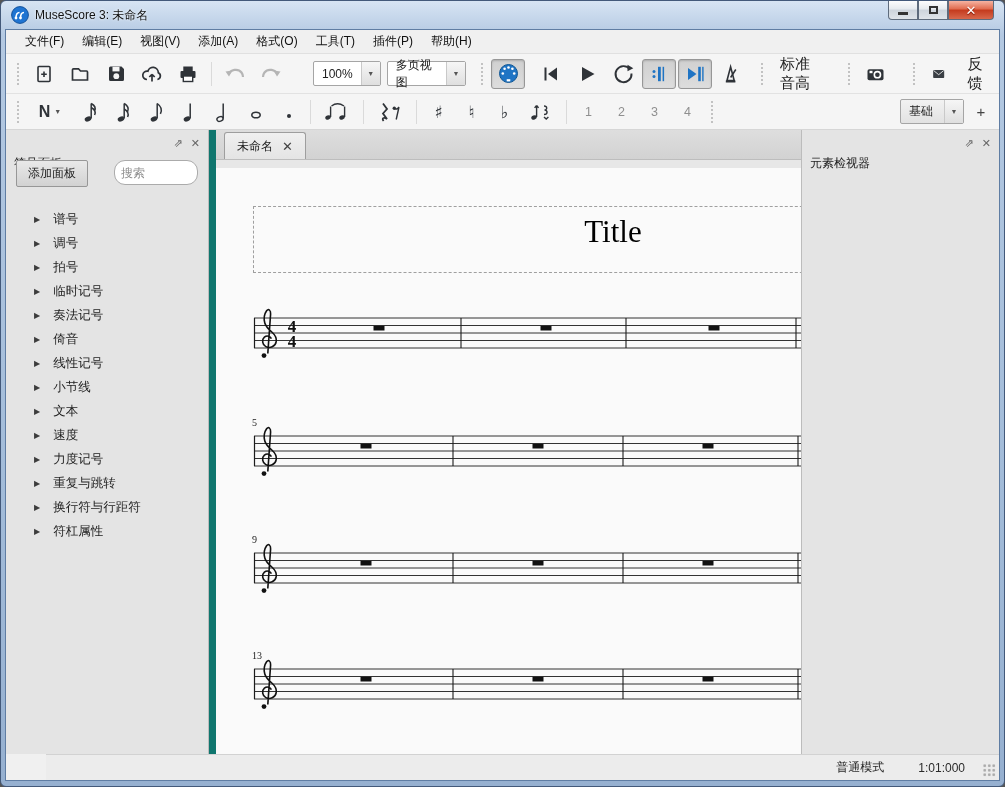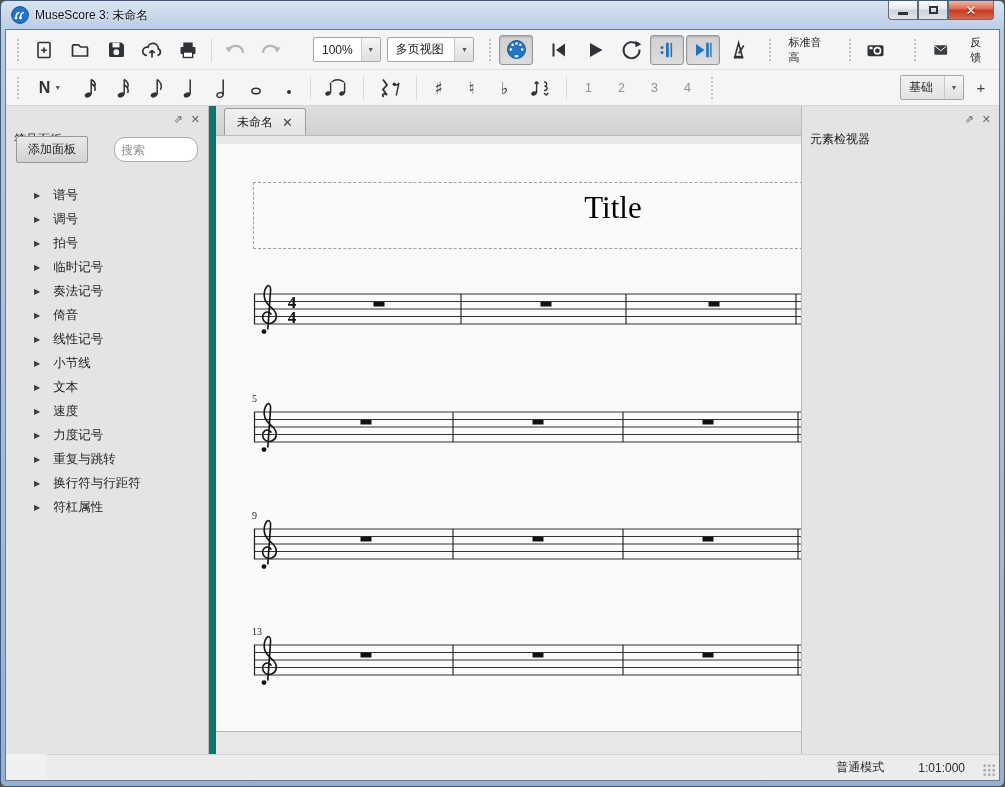--- a/index.html
+++ b/index.html
@@ -35,21 +35,21 @@
 
   
   .toolbar{flex:none;display:flex;align-items:center;background:#f5f5f5;padding:0 4px;}
   .tb1{height:40px;border-bottom:1px solid #e2e2e2;}
   .tb2{height:36px;border-bottom:1px solid #d6d6d6;}
   .tbtn{min-width:34px;height:30px;display:flex;align-items:center;justify-content:center;
     border:1px solid transparent;border-radius:3px;margin:0 1px;}
   .tb2 .tbtn{min-width:31px;height:28px;}
   .tbtn.pressed{background:linear-gradient(#d0d0d0,#dddddd);border:1px solid #979797;
     box-shadow:inset 0 1px 2px rgba(0,0,0,.18);}
-  .tbtn.textbtn{padding:0 8px;font-size:11px;color:#222;}
+  .tbtn.textbtn{padding:0 8px;font-size:15px;color:#222;}
   .grip{width:6px;height:26px;margin:0 5px;flex:none;
     background-image:radial-gradient(#c2c2c2 1px,transparent 1.2px);
     background-size:4px 4px;background-position:1px 1px;}
   .sep{width:0;height:24px;border-left:1px solid #dadada;margin:0 5px;flex:none;}
   .combo{display:flex;align-items:stretch;height:25px;background:#fff;
     border:1px solid #a5a5a5;border-radius:2px;margin:0 3px;}
   .combo .val{display:flex;align-items:center;padding:0 8px;color:#222;}
   .combo .caret-box{width:19px;display:flex;align-items:center;justify-content:center;
     border-left:1px solid #c9c9c9;background:linear-gradient(#f6f6f6,#dfdfdf);}
   .combo.gray{background:linear-gradient(#f2f2f2,#e2e2e2);}
@@ -60,21 +60,21 @@
   .spacer{flex:1;}
 
   
   .main{flex:1;display:flex;min-height:0;}
   .side-panel{background:#e4e4e4;display:flex;flex-direction:column;flex:none;}
   .left-panel{width:203px;border-right:1px solid #bcbcbc;}
   .right-panel{width:198px;border-left:1px solid #bcbcbc;}
   .panel-header{height:26px;flex:none;display:flex;align-items:center;padding:0 8px;color:#222;}
   .panel-header .ph-title{flex:1;margin-top:40px;}
   .ph-icon{color:#666;font-size:11px;margin-left:8px;}
-  .panel-toolbar{display:flex;align-items:center;padding:4px 10px 10px 10px;gap:26px;}
+  .panel-toolbar{display:flex;align-items:flex-start;padding:4px 10px 10px 10px;gap:26px;}
   .add-palette-btn{height:27px;flex:1;border:1px solid #979797;border-radius:2px;
     background:linear-gradient(#e9e9e9,#d2d2d2);display:flex;align-items:center;justify-content:center;color:#222;}
   .search-input{width:84px;height:25px;border:1px solid #ababab;border-radius:11px;
     padding:0 6px;font-size:12px;font-family:inherit;color:#222;background:#fff;}
   .search-input::placeholder{color:#8e8e8e;}
   .tree{padding-top:10px;}
   .tree-row{height:24px;display:flex;align-items:center;padding-left:28px;gap:13px;color:#1c1c1c;font-size:12.5px;}
   .tree-arrow{font-size:8px;color:#3c3c3c;}
 
   
@@ -124,20 +124,30 @@
           <span class="max-glyph"></span>
         </div>
       <div class="win-btn close">
           <span>✕</span>
         </div>
     </div>
   </div>
 
   <div class="content">
 
+    <div class="menubar">
+      <span class="menu-item">文件(F)</span>
+      <span class="menu-item">编辑(E)</span>
+      <span class="menu-item">视图(V)</span>
+      <span class="menu-item">添加(A)</span>
+      <span class="menu-item">格式(O)</span>
+      <span class="menu-item">工具(T)</span>
+      <span class="menu-item">插件(P)</span>
+      <span class="menu-item">帮助(H)</span>
+    </div>
 
     <div class="toolbar tb1">
       <div class="grip"></div>
 
       <div class="tbtn">
         <svg width="22" height="22" viewBox="0 0 22 22">
           <rect x="5" y="3.5" width="12" height="15" rx="1" fill="none" stroke="#2f3338" stroke-width="1.6"></rect>
           <path d="M11 8.5 V14 M8.2 11.2 H13.8" stroke="#2f3338" stroke-width="1.6"></path>
         </svg>
       </div>

